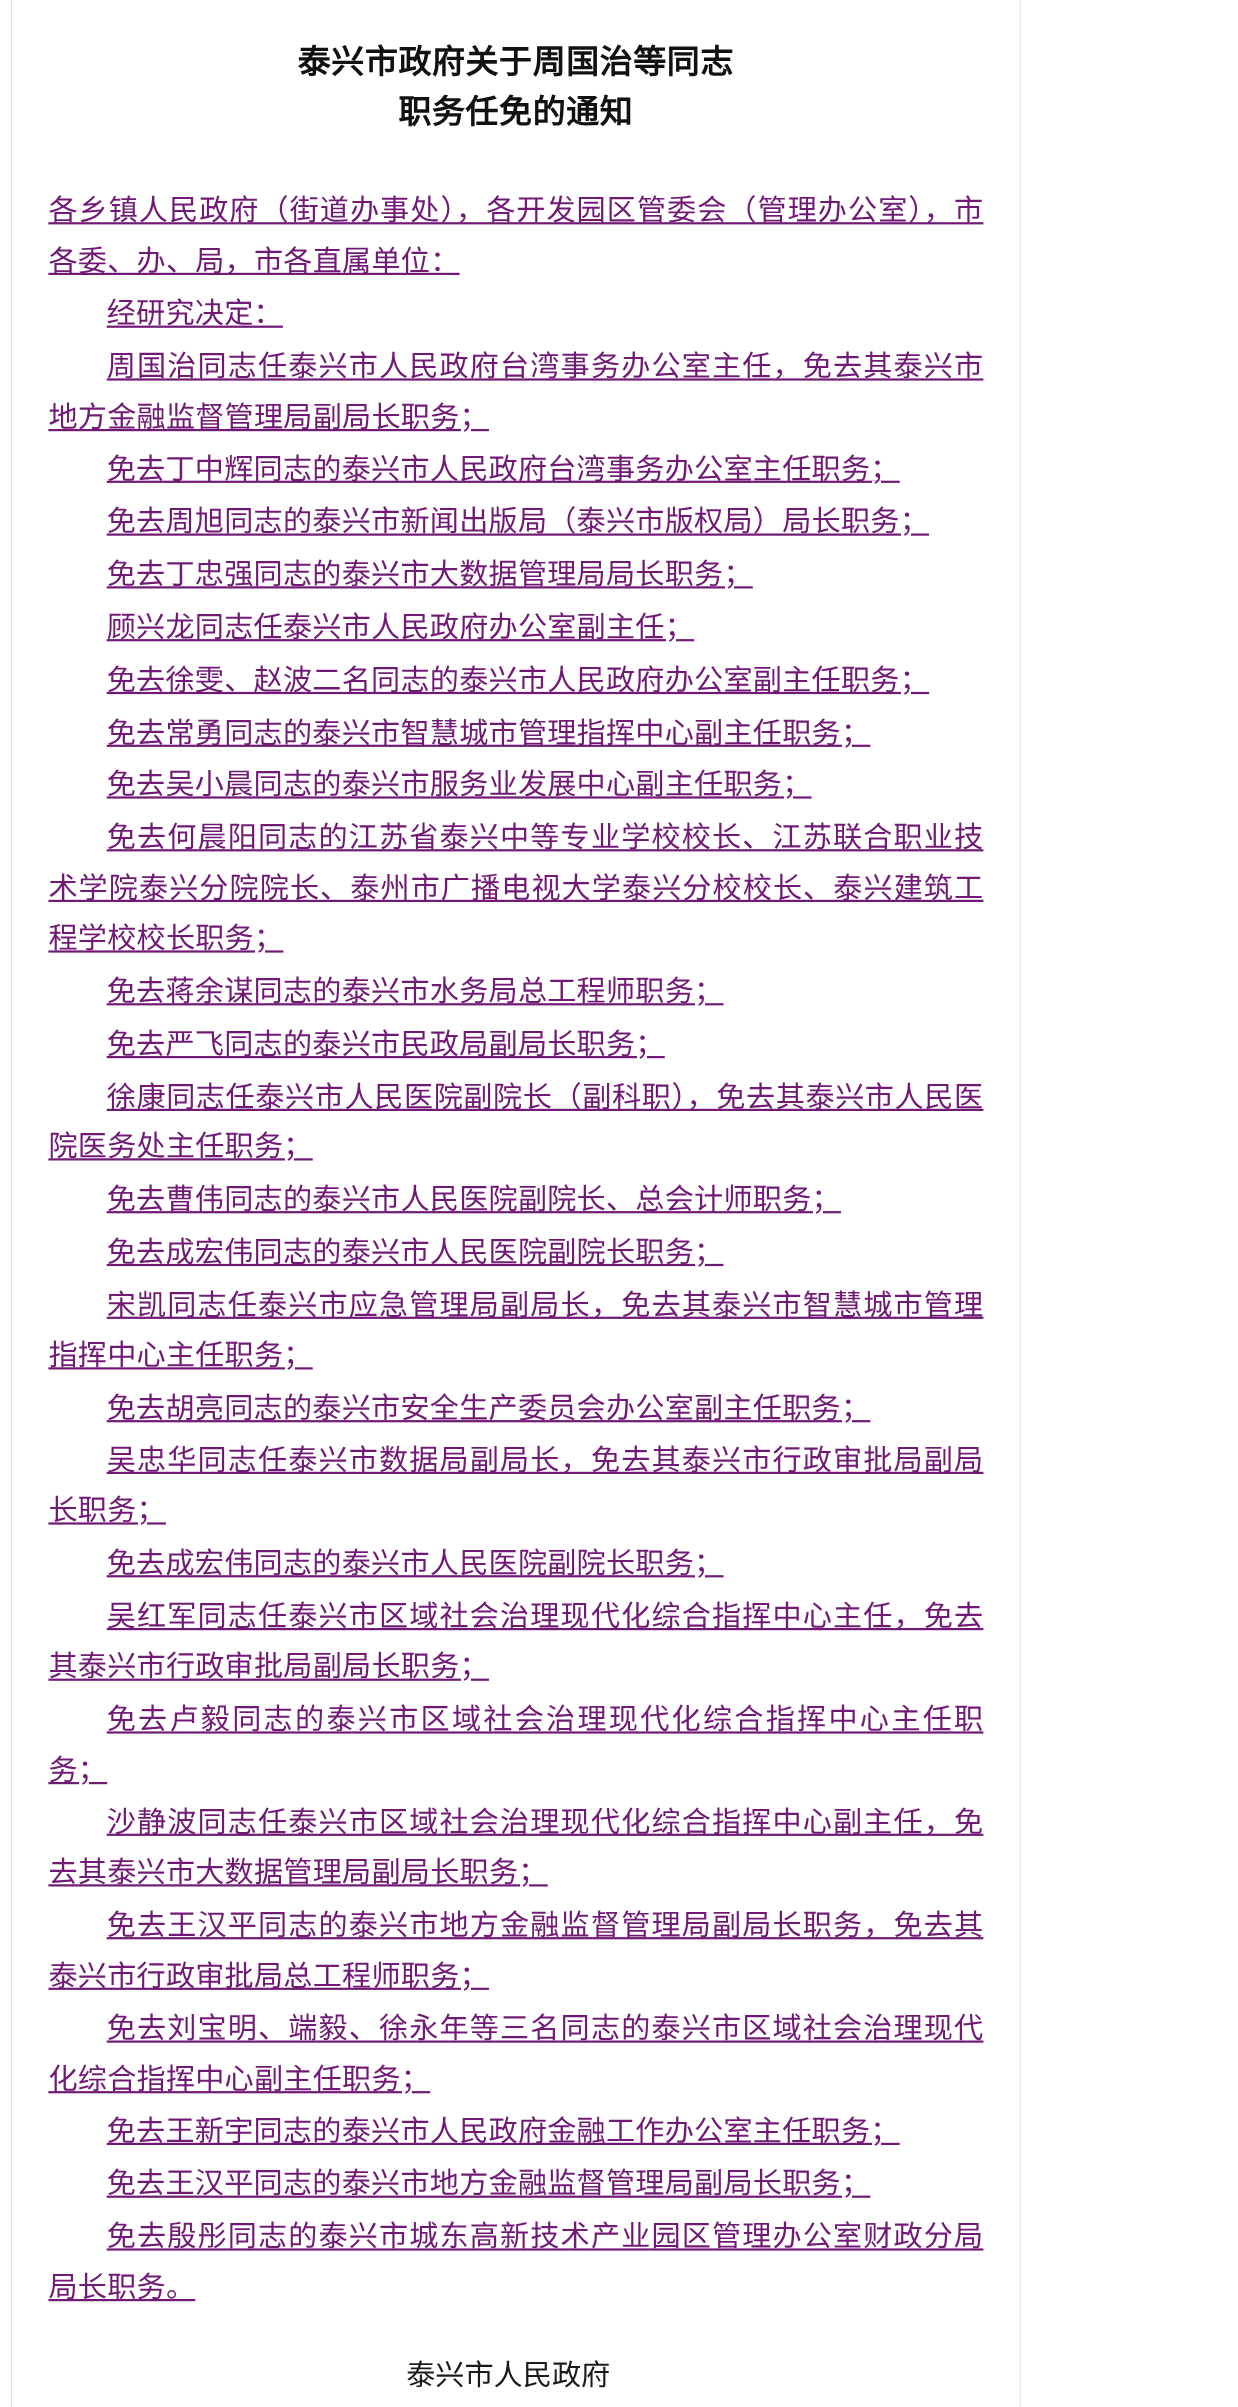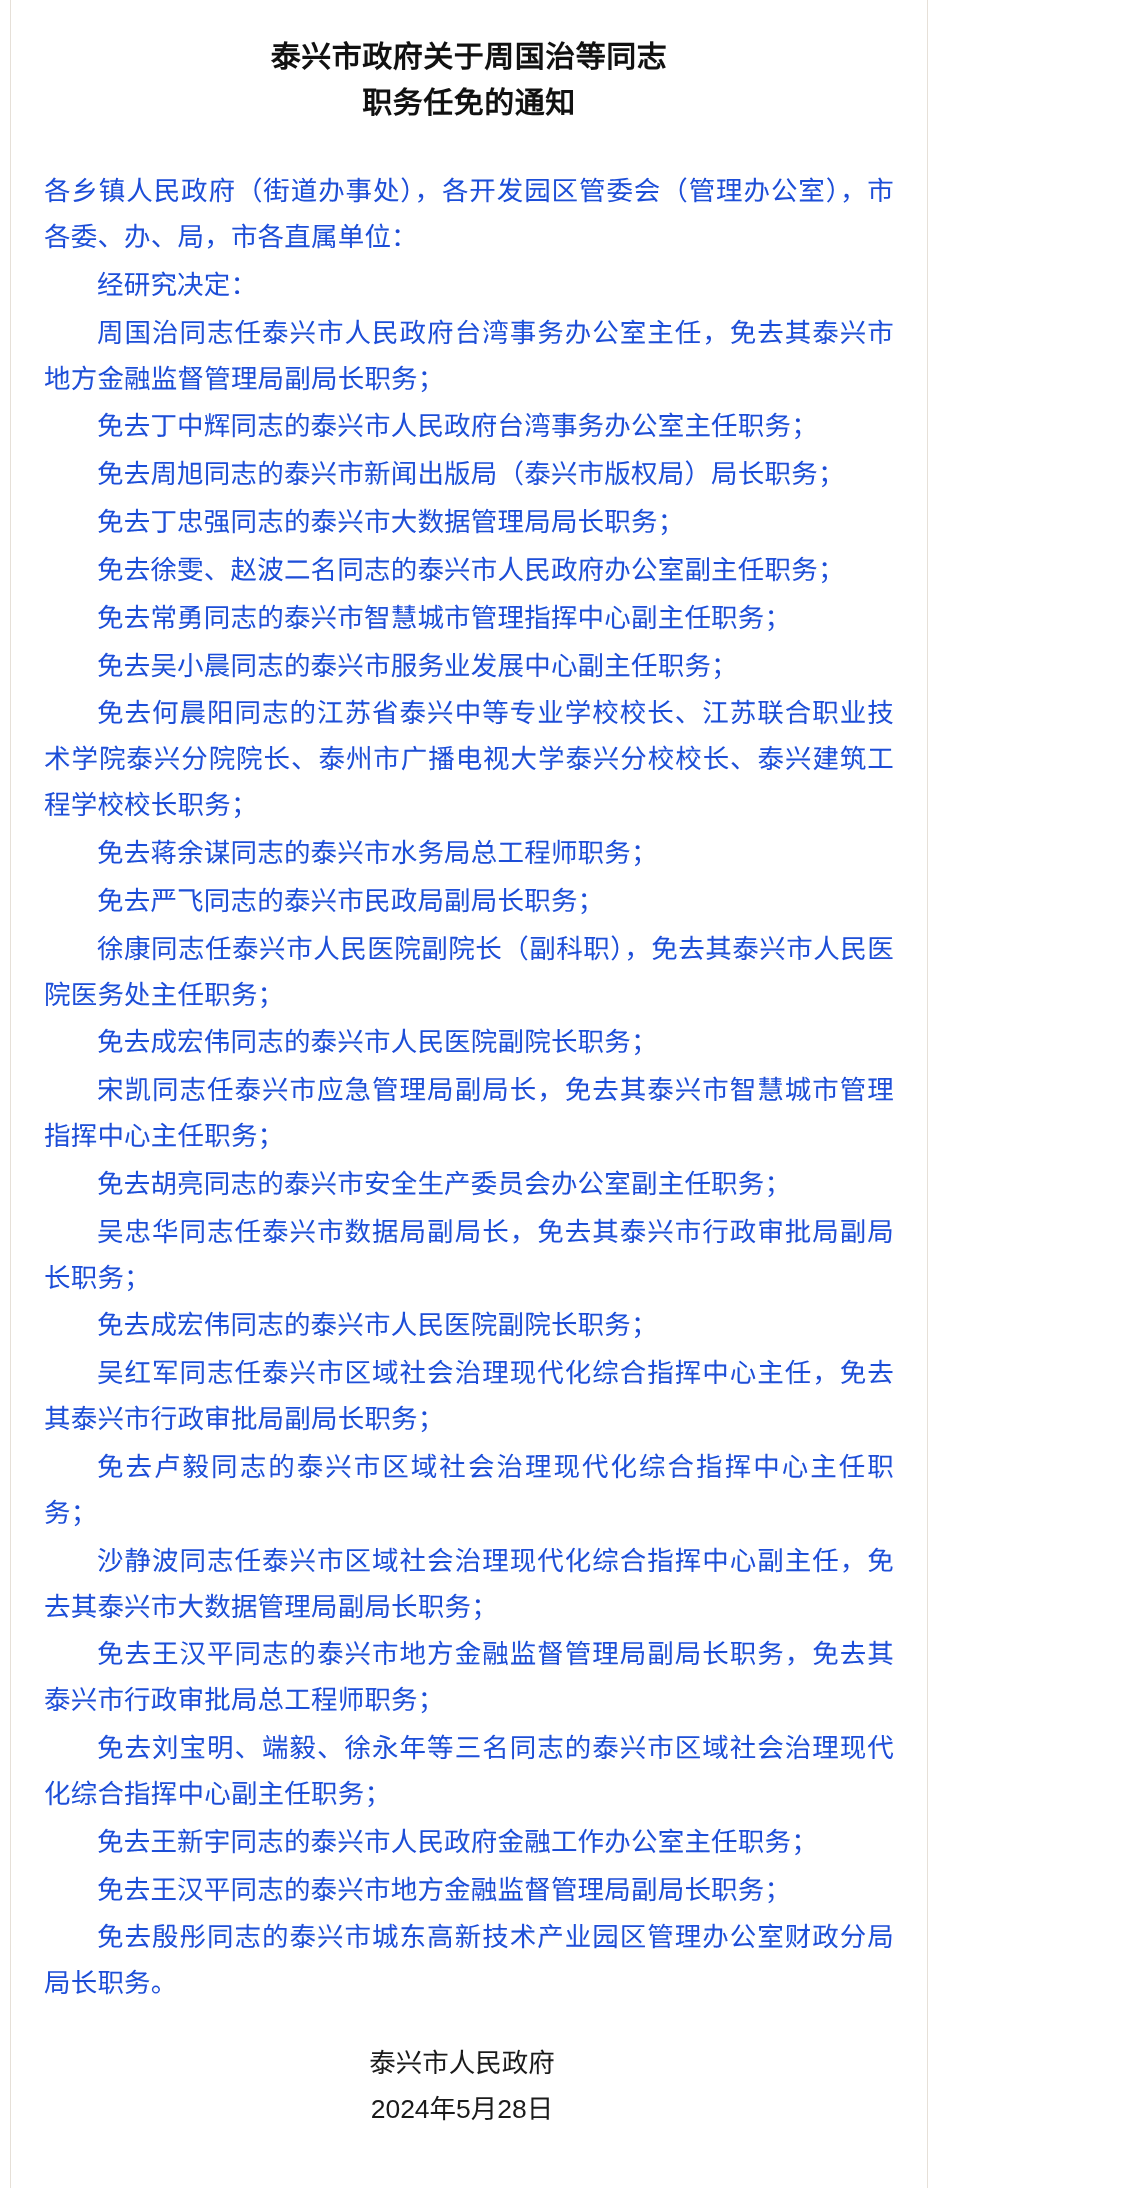--- a/index.html
+++ b/index.html
@@ -46,23 +46,24 @@
   }
 
   .body-block {
     margin-top: 44px;
   }
   p.para {
     margin: 0 0 2px 0;
     font-size: 26.5px;
     line-height: 1.73;
     letter-spacing: 0.2px;
-    color: #1d4ed8;
+    color: #701a75;
     text-align: justify;
     text-justify: inter-ideograph;
+    text-decoration: underline;
   }
   p.indent {
     text-indent: 2em;
   }
   .sign-block {
     margin-top: 34px;
     text-align: center;
     font-size: 26.5px;
     line-height: 1.73;
     color: #1a1a1a;
@@ -82,27 +83,29 @@
     <span class="line">职务任免的通知</span>
   </h1>
 
   <div class="body-block">
     <p class="para">各乡镇人民政府（街道办事处），各开发园区管委会（管理办公室），市各委、办、局，市各直属单位：</p>
     <p class="para indent">经研究决定：</p>
     <p class="para indent">周国治同志任泰兴市人民政府台湾事务办公室主任，免去其泰兴市地方金融监督管理局副局长职务；</p>
     <p class="para indent">免去丁中辉同志的泰兴市人民政府台湾事务办公室主任职务；</p>
     <p class="para indent">免去周旭同志的泰兴市新闻出版局（泰兴市版权局）局长职务；</p>
     <p class="para indent">免去丁忠强同志的泰兴市大数据管理局局长职务；</p>
+    <p class="para indent">顾兴龙同志任泰兴市人民政府办公室副主任；</p>
     <p class="para indent">免去徐雯、赵波二名同志的泰兴市人民政府办公室副主任职务；</p>
     <p class="para indent">免去常勇同志的泰兴市智慧城市管理指挥中心副主任职务；</p>
     <p class="para indent">免去吴小晨同志的泰兴市服务业发展中心副主任职务；</p>
     <p class="para indent">免去何晨阳同志的江苏省泰兴中等专业学校校长、江苏联合职业技术学院泰兴分院院长、泰州市广播电视大学泰兴分校校长、泰兴建筑工程学校校长职务；</p>
     <p class="para indent">免去蒋余谋同志的泰兴市水务局总工程师职务；</p>
     <p class="para indent">免去严飞同志的泰兴市民政局副局长职务；</p>
     <p class="para indent">徐康同志任泰兴市人民医院副院长（副科职），免去其泰兴市人民医院医务处主任职务；</p>
+    <p class="para indent">免去曹伟同志的泰兴市人民医院副院长、总会计师职务；</p>
     <p class="para indent">免去成宏伟同志的泰兴市人民医院副院长职务；</p>
     <p class="para indent">宋凯同志任泰兴市应急管理局副局长，免去其泰兴市智慧城市管理指挥中心主任职务；</p>
     <p class="para indent">免去胡亮同志的泰兴市安全生产委员会办公室副主任职务；</p>
     <p class="para indent">吴忠华同志任泰兴市数据局副局长，免去其泰兴市行政审批局副局长职务；</p>
     <p class="para indent">免去成宏伟同志的泰兴市人民医院副院长职务；</p>
     <p class="para indent">吴红军同志任泰兴市区域社会治理现代化综合指挥中心主任，免去其泰兴市行政审批局副局长职务；</p>
     <p class="para indent">免去卢毅同志的泰兴市区域社会治理现代化综合指挥中心主任职务；</p>
     <p class="para indent">沙静波同志任泰兴市区域社会治理现代化综合指挥中心副主任，免去其泰兴市大数据管理局副局长职务；</p>
     <p class="para indent">免去王汉平同志的泰兴市地方金融监督管理局副局长职务，免去其泰兴市行政审批局总工程师职务；</p>
     <p class="para indent">免去刘宝明、端毅、徐永年等三名同志的泰兴市区域社会治理现代化综合指挥中心副主任职务；</p>

